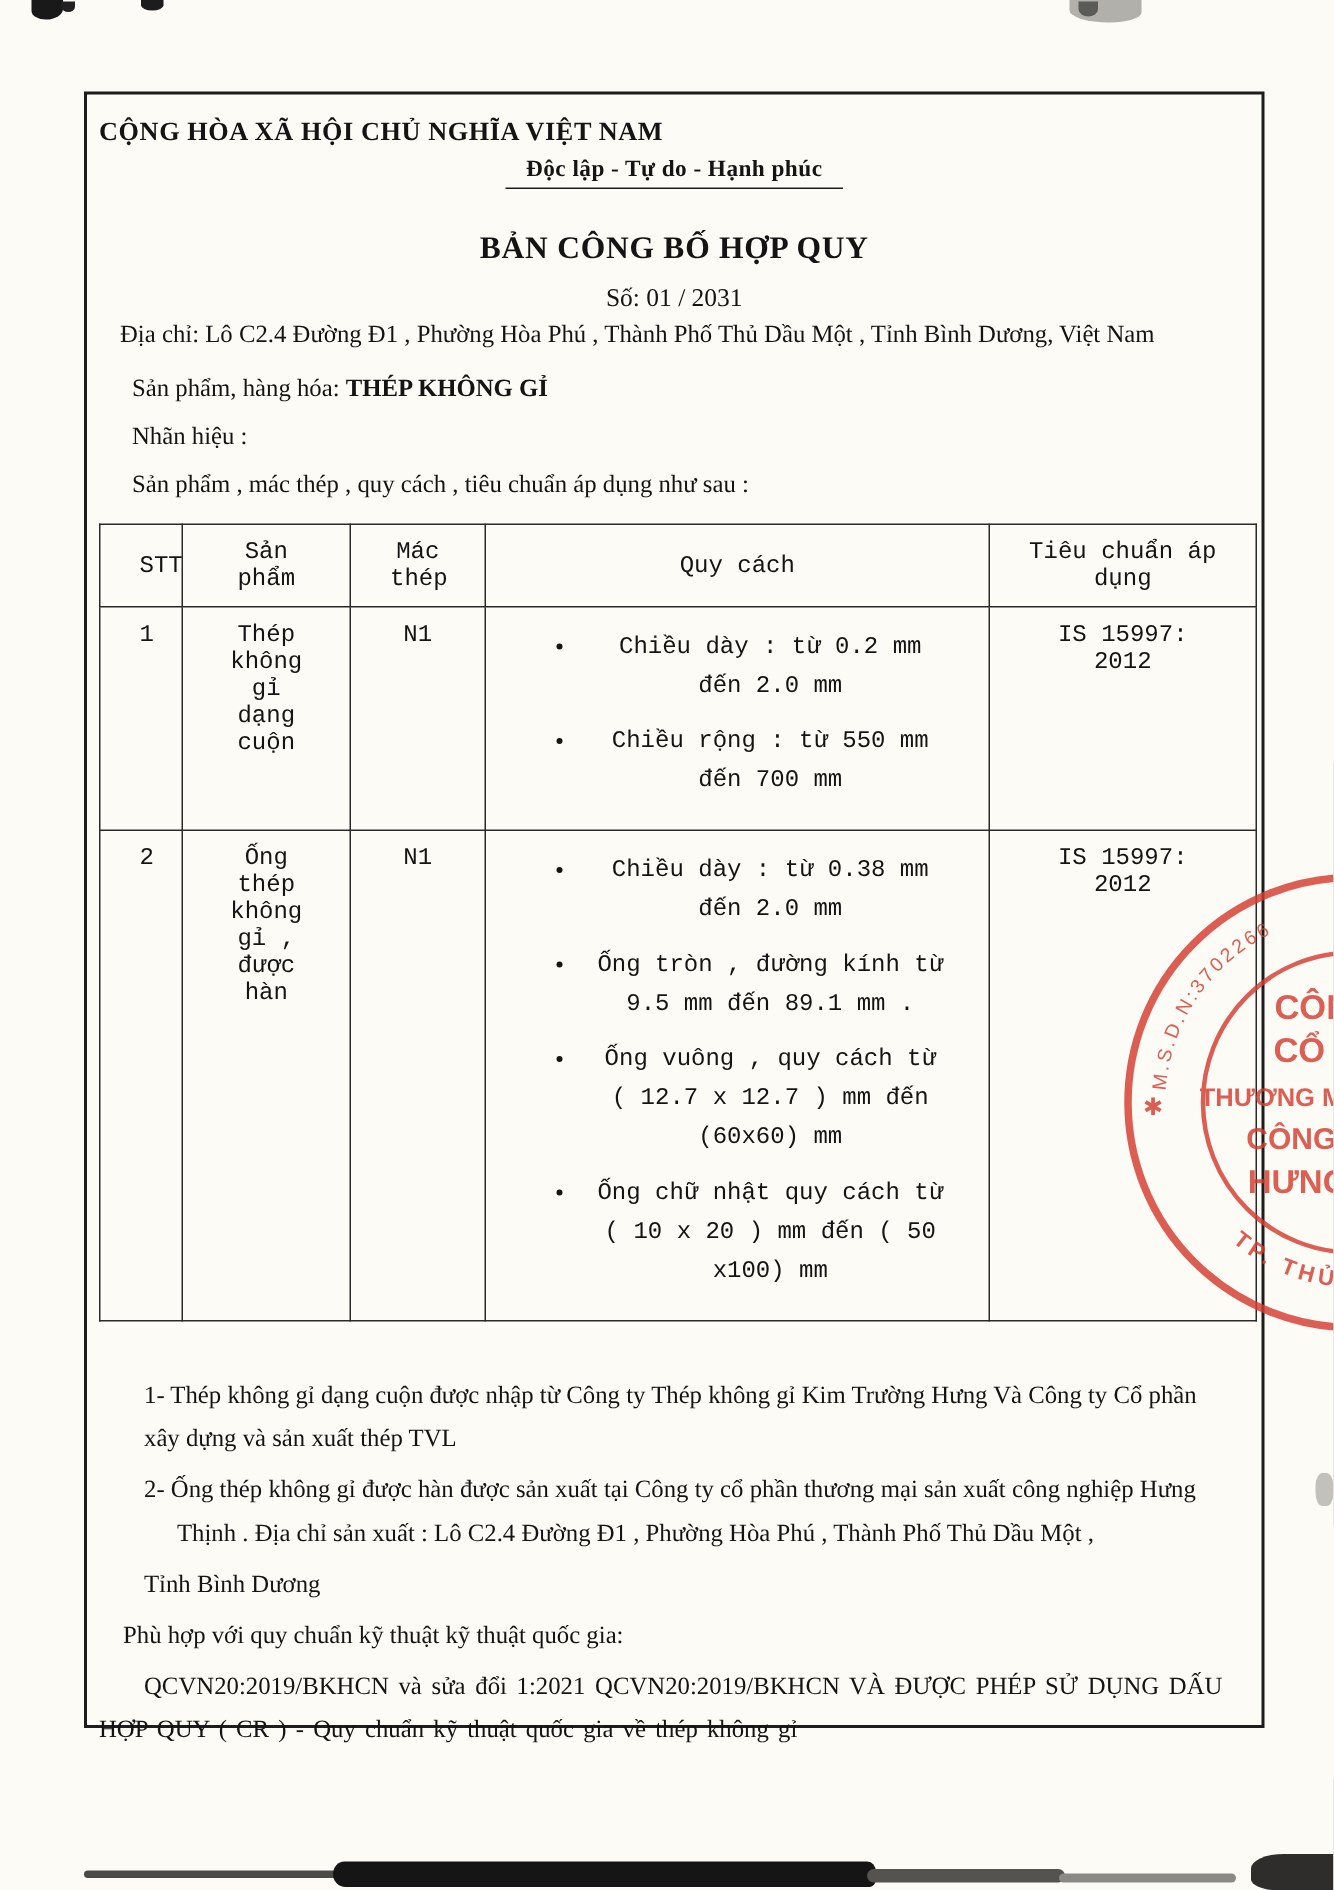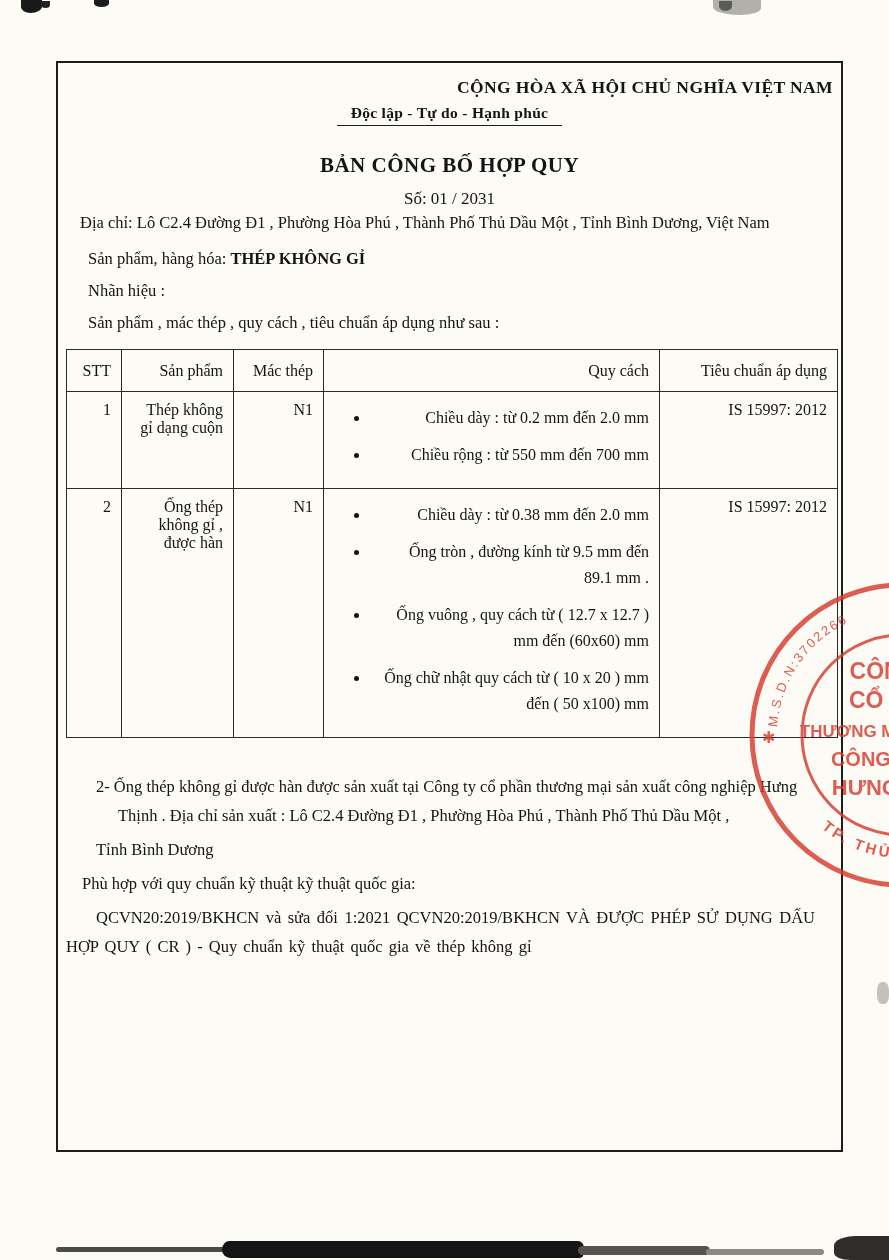--- a/index.html
+++ b/index.html
@@ -12,21 +12,21 @@
     color:#141414;
   }
   
   .frame {
     position:absolute; left:56px; top:61px;
     width:787px; height:1091px;
     border:2px solid #1d1d1d;
     box-sizing:border-box;
     padding:12px 8px 0 8px;
   }
-  .center { text-align:right; }
+  .center { text-align:left; }
   .nat-title { font-size:17.5px; font-weight:bold; letter-spacing:.4px; margin-top:2px; }
   .motto-wrap { text-align:center; margin-top:6px; }
   .motto {
     display:inline-block; font-size:15.5px; font-weight:bold;
     padding:0 14px 3px 14px; border-bottom:1.6px solid #1d1d1d; letter-spacing:.3px;
   }
   .doc-title { font-size:21px; font-weight:bold; text-align:center; margin:27px 0 0 0; letter-spacing:.5px; }
   .doc-number { font-size:17px; text-align:center; margin-top:11px; }
 
   .para { font-size:16.5px; line-height:28px; margin:0 16px 0 14px; }
@@ -39,24 +39,25 @@
   table.spec {
     border-collapse:collapse;
     margin:12px 0 0 0px;
     width:771px;
     table-layout:fixed;
     font-size:16px;
   }
   table.spec th, table.spec td {
     border:1.6px solid #2a2a2a;
     vertical-align:top;
-    padding:9px 10px;
+    padding:9px 26px;
     box-sizing:border-box;
     font-weight:normal;
-    text-align:right;
+    text-align:center;
+    font-family:Liberation Mono, monospace;
   }
   table.spec th { height:42px; vertical-align:middle; }
   .col-stt { width:55px; }
   .col-sp  { width:112px; }
   .col-mt  { width:90px; }
   .col-qc  { width:336px; }
   .col-tc  { width:178px; }
   th.col-stt, td.c-stt { text-align:center; }
   td.c-sp { text-align:justify; padding-top:12px; }
   td.c-mt { padding-left:16px; padding-top:12px; }
@@ -164,20 +165,21 @@
               <li>Ống vuông , quy cách từ ( 12.7 x 12.7 ) mm đến (60x60) mm</li>
               <li>Ống chữ nhật quy cách từ ( 10 x 20 ) mm đến ( 50 x100) mm</li>
             </ul>
           </td>
           <td class="c-tc">IS 15997: 2012</td>
         </tr>
       </tbody>
     </table>
 
     <div class="notes">
+      <p class="note">1- Thép không gỉ dạng cuộn được nhập từ Công ty Thép không gỉ Kim Trường Hưng Và Công ty Cổ phần xây dựng và sản xuất thép TVL</p>
       <p class="note hang">2- Ống thép không gỉ được hàn được sản xuất tại Công ty cổ phần thương mại sản xuất công nghiệp Hưng Thịnh . Địa chỉ sản xuất : Lô C2.4 Đường Đ1 , Phường Hòa Phú , Thành Phố Thủ Dầu Một ,</p>
       <p class="note flush">Tỉnh Bình Dương</p>
       <p class="note outdent">Phù hợp với quy chuẩn kỹ thuật kỹ thuật quốc gia:</p>
       <p class="note last">QCVN20:2019/BKHCN và sửa đổi 1:2021 QCVN20:2019/BKHCN VÀ ĐƯỢC PHÉP SỬ DỤNG DẤU HỢP QUY ( CR ) -  Quy chuẩn kỹ thuật quốc gia về thép không gỉ</p>
     </div>
 
   </div>
 
   <svg class="stamp" viewBox="0 0 320 320" aria-hidden="true">
     <circle class="ring-outer" cx="160" cy="160" r="150"></circle>

